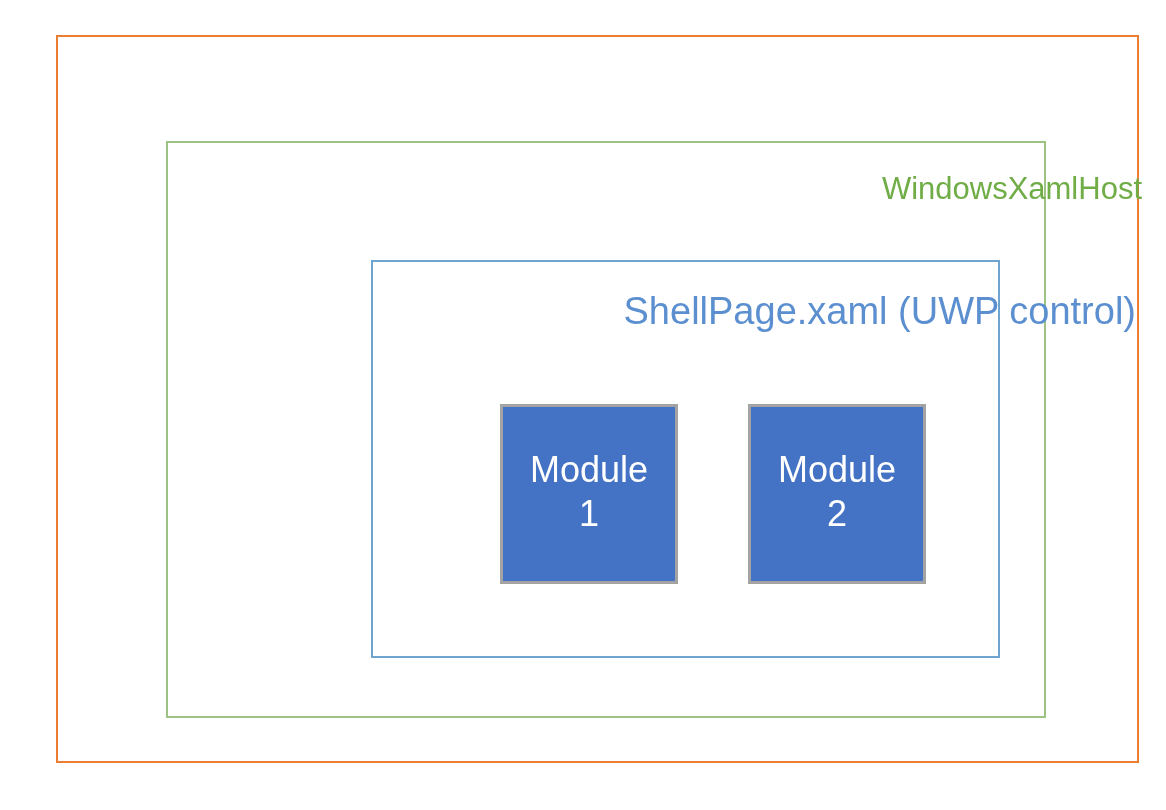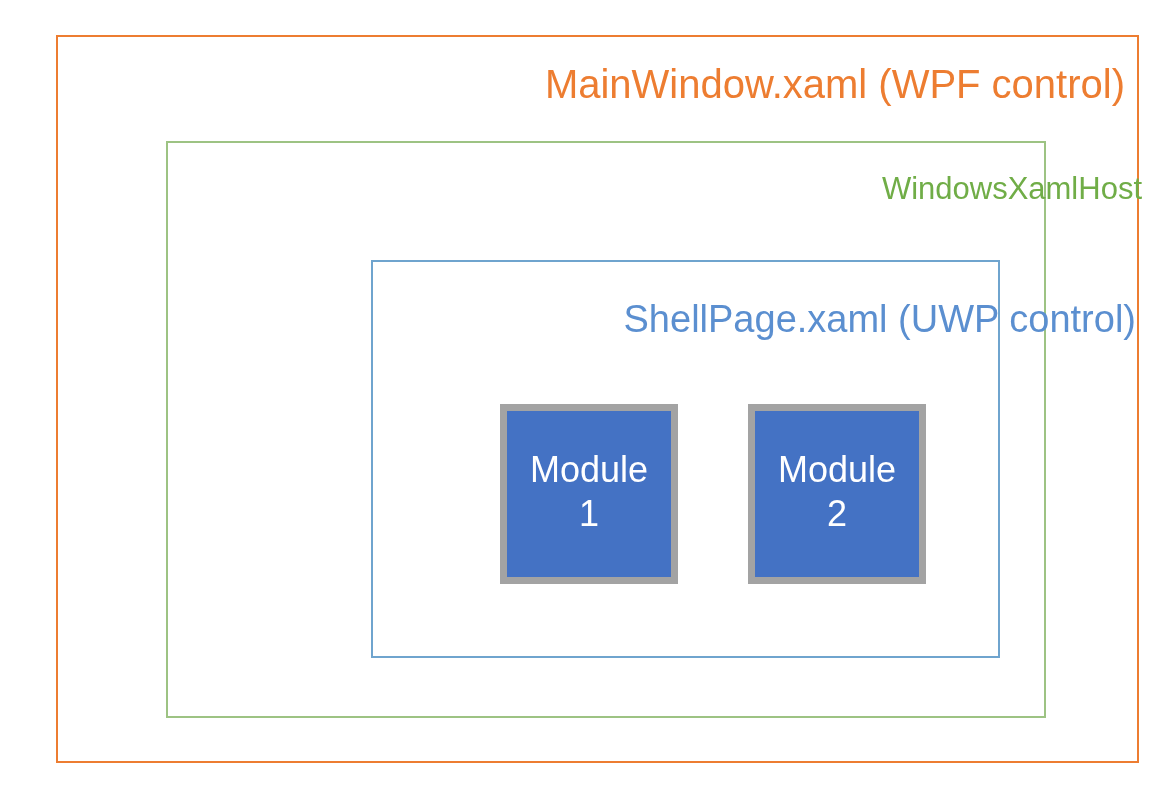--- a/index.html
+++ b/index.html
@@ -76,33 +76,33 @@
 
   .label-xamlhost {
     right: 24px;
     top: 172px;
     font-size: 31px;
     color: #70AD47;
   }
 
   .label-shellpage {
     right: 30px;
-    top: 299px;
+    top: 291px;
     font-size: 38px;
     color: #5B8FD0;
   }
 
   
   .module {
     position: absolute;
     width: 178px;
     height: 180px;
     box-sizing: border-box;
     background: #4472C4;
-    border: 7px solid #a3a3a3;
+    border: 3px solid #a3a3a3;
     display: flex;
     align-items: center;
     justify-content: center;
   }
 
   .module-1 { left: 500px; top: 404px; }
   .module-2 { left: 748px; top: 404px; }
 
   .module-text {
     color: #ffffff;
@@ -114,21 +114,20 @@
     margin-top: -4px;
   }
 </style>
 </head>
 <body>
 
 <div class="canvas">
 
   <div class="box-wpf"></div>
 
-  <div class="label label-wpf">MainWindow.xaml (WPF control)</div>
 
   <div class="box-xamlhost"></div>
 
   <div class="label label-xamlhost">WindowsXamlHost</div>
 
   <div class="box-shellpage"></div>
 
   <div class="label label-shellpage">ShellPage.xaml (UWP control)</div>
 
   <div class="module module-1">

